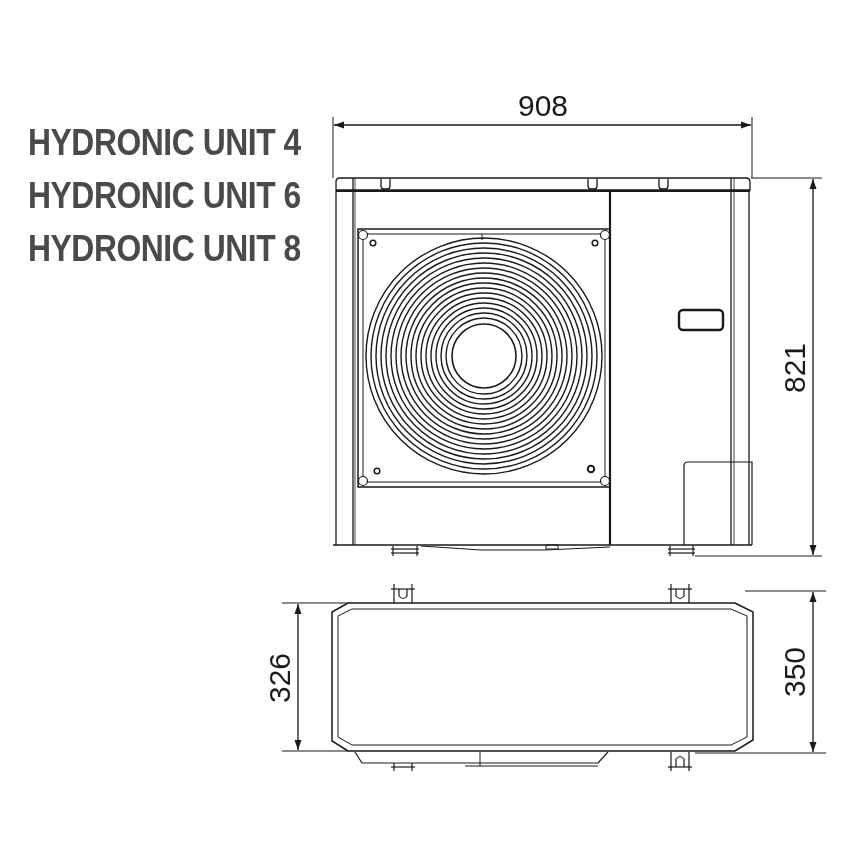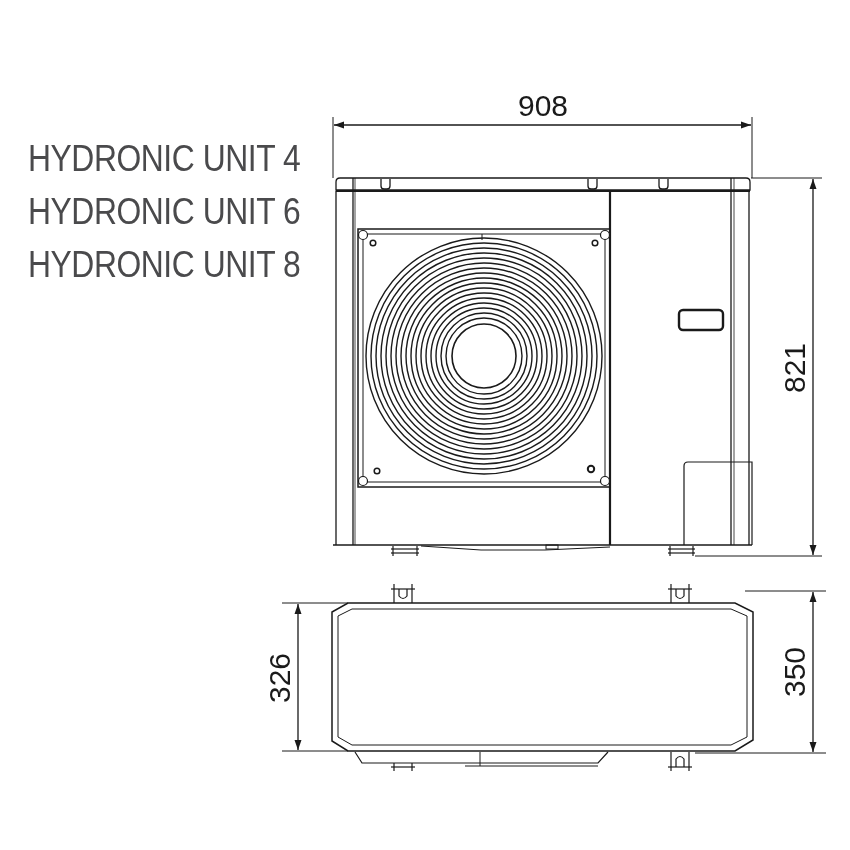--- a/index.html
+++ b/index.html
@@ -1,17 +1,17 @@
 <!DOCTYPE html>
 <html><head>
 <meta charset="utf-8">
 <style>
   html, body { margin: 0; padding: 0; background: #ffffff; }
   body { width: 850px; height: 850px; position: relative; overflow: hidden; font-family: "Liberation Sans", sans-serif; }
-  .titles { position: absolute; left: 28px; top: 132px; color: #4a4a4c; }
+  .titles { position: absolute; left: 28px; top: 116px; color: #4a4a4c; font-weight: bold; }
   .titles div { font-family: "Liberation Sans", sans-serif; font-size: 37px; line-height: 53px; letter-spacing: -0.5px; transform: scaleX(0.86); transform-origin: left center; white-space: nowrap; }
   svg.drawing { position: absolute; left: 0; top: 0; }
   .dim { font-family: "Liberation Sans", sans-serif; font-size: 30px; fill: #1a1a1a; }
 </style>
 </head>
 <body>
 
 <div class="titles">
   <div>HYDRONIC UNIT 4</div>
   <div>HYDRONIC UNIT 6</div>

